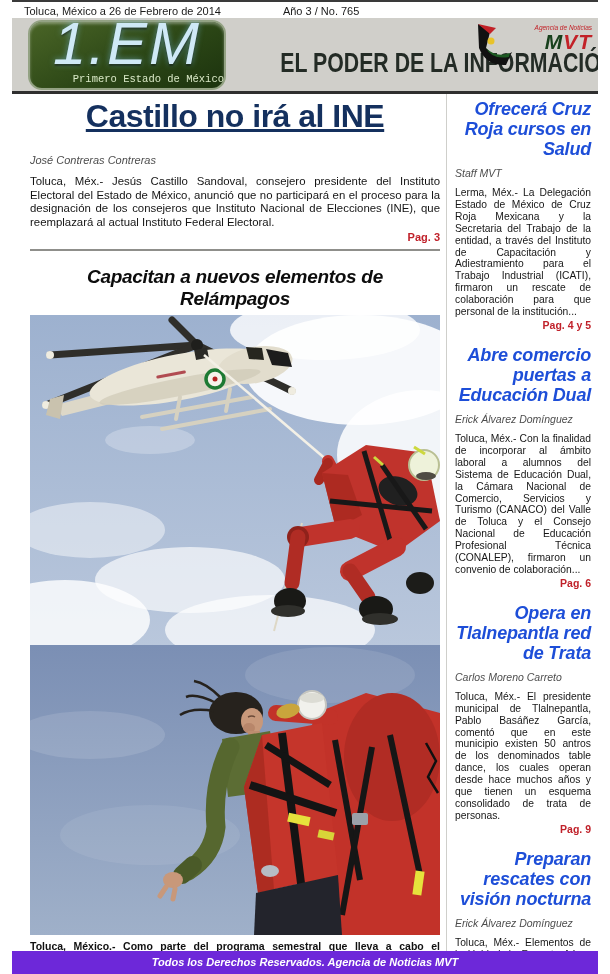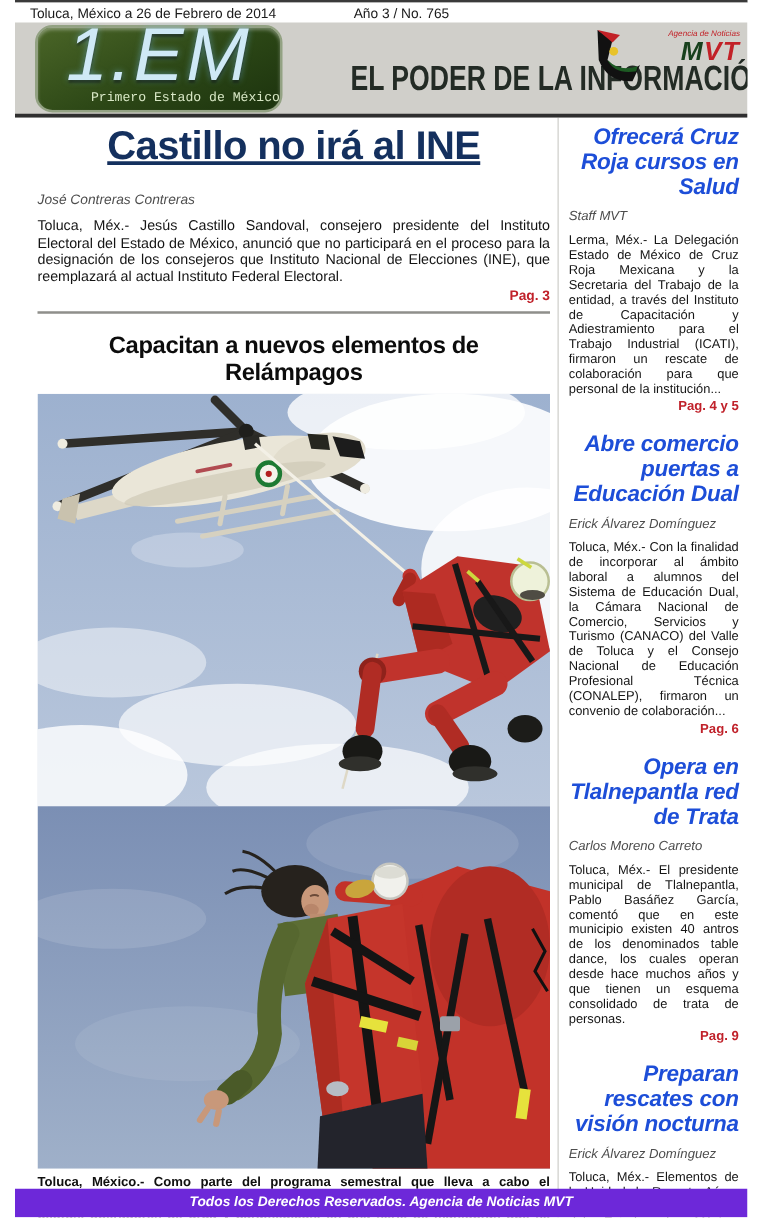--- a/index.html
+++ b/index.html
@@ -54,21 +54,21 @@
   
   .headline {
     margin:5px 0 2px; text-align:center; color:#14305e;
     font-size:32px; font-weight:bold; line-height:34px; letter-spacing:-.5px;text-decoration:underline;
   }
   .byline { font-size:11px; font-style:italic; color:#4d4d4d; margin:21px 0 9px; }
   .lead-body { font-size:11.4px; line-height:13.5px; text-align:justify; color:#141414; }
   .page-ref { font-size:11px; font-weight:bold; color:#c0212a; text-align:right; margin-top:2px; }
   .rule { border:none; border-top:2px solid #8f8f8b; margin:6px 0 4px; }
   .photo-headline {
-    text-align:center; font-size:19px; font-weight:bold; 
+    text-align:center; font-size:19px; font-weight:bold; font-style:italic;
     color:#0c0c0c; margin:15px 0 5px; letter-spacing:-.3px;
   }
   .photo-frame { width:410px; height:620px; line-height:0; }
   .photo-caption {
     margin-top:5px; font-size:10.5px; font-weight:bold; line-height:12.8px;
     text-align:justify; text-align-last:center; color:#101010;
   }
   
   .sb-article { margin-top:5px; margin-bottom:14px; }
   .sb-title {
@@ -285,21 +285,21 @@
       <div class="sb-article">
         <div class="sb-title">Abre comercio puertas a Educación Dual</div>
         <div class="sb-byline">Erick Álvarez Domínguez</div>
         <p class="sb-body">Toluca, Méx.- Con la finalidad de incorporar al ámbito laboral a alumnos del Sistema de Educación Dual, la Cámara Nacional de Comercio, Servicios y Turismo (CANACO) del Valle de Toluca y el Consejo Nacional de Educación Profesional Técnica (CONALEP), firmaron un convenio de colaboración...</p>
         <div class="sb-ref">Pag. 6</div>
       </div>
 
       <div class="sb-article">
         <div class="sb-title">Opera en Tlalnepantla red de Trata</div>
         <div class="sb-byline">Carlos Moreno Carreto</div>
-        <p class="sb-body">Toluca, Méx.- El presidente municipal de Tlalnepantla, Pablo Basáñez García, comentó que en este municipio existen 40 antros de los denominados table dance, los cuales operan desde hace muchos años y que tienen un esquema consolidado de trata de personas.</p>
+        <p class="sb-body">Toluca, Méx.- El presidente municipal de Tlalnepantla, Pablo Basáñez García, comentó que en este municipio existen 50 antros de los denominados table dance, los cuales operan desde hace muchos años y que tienen un esquema consolidado de trata de personas.</p>
         <div class="sb-ref">Pag. 9</div>
       </div>
 
       <div class="sb-article">
         <div class="sb-title">Preparan rescates con visión nocturna</div>
         <div class="sb-byline">Erick Álvarez Domínguez</div>
         <p class="sb-body">Toluca, Méx.- Elementos de la Unidad de Rescate Aéreo “Relámpagos” del Gobierno del Estado de México, realizaron un simulacro de rescate con sistema de visión nocturna, con la finalidad de seguir capacitando a los pilotos y paramédicos para actuar en apoyo de la población...</p>
         <div class="sb-ref">Pag. 12 y 13</div>
       </div>
 

